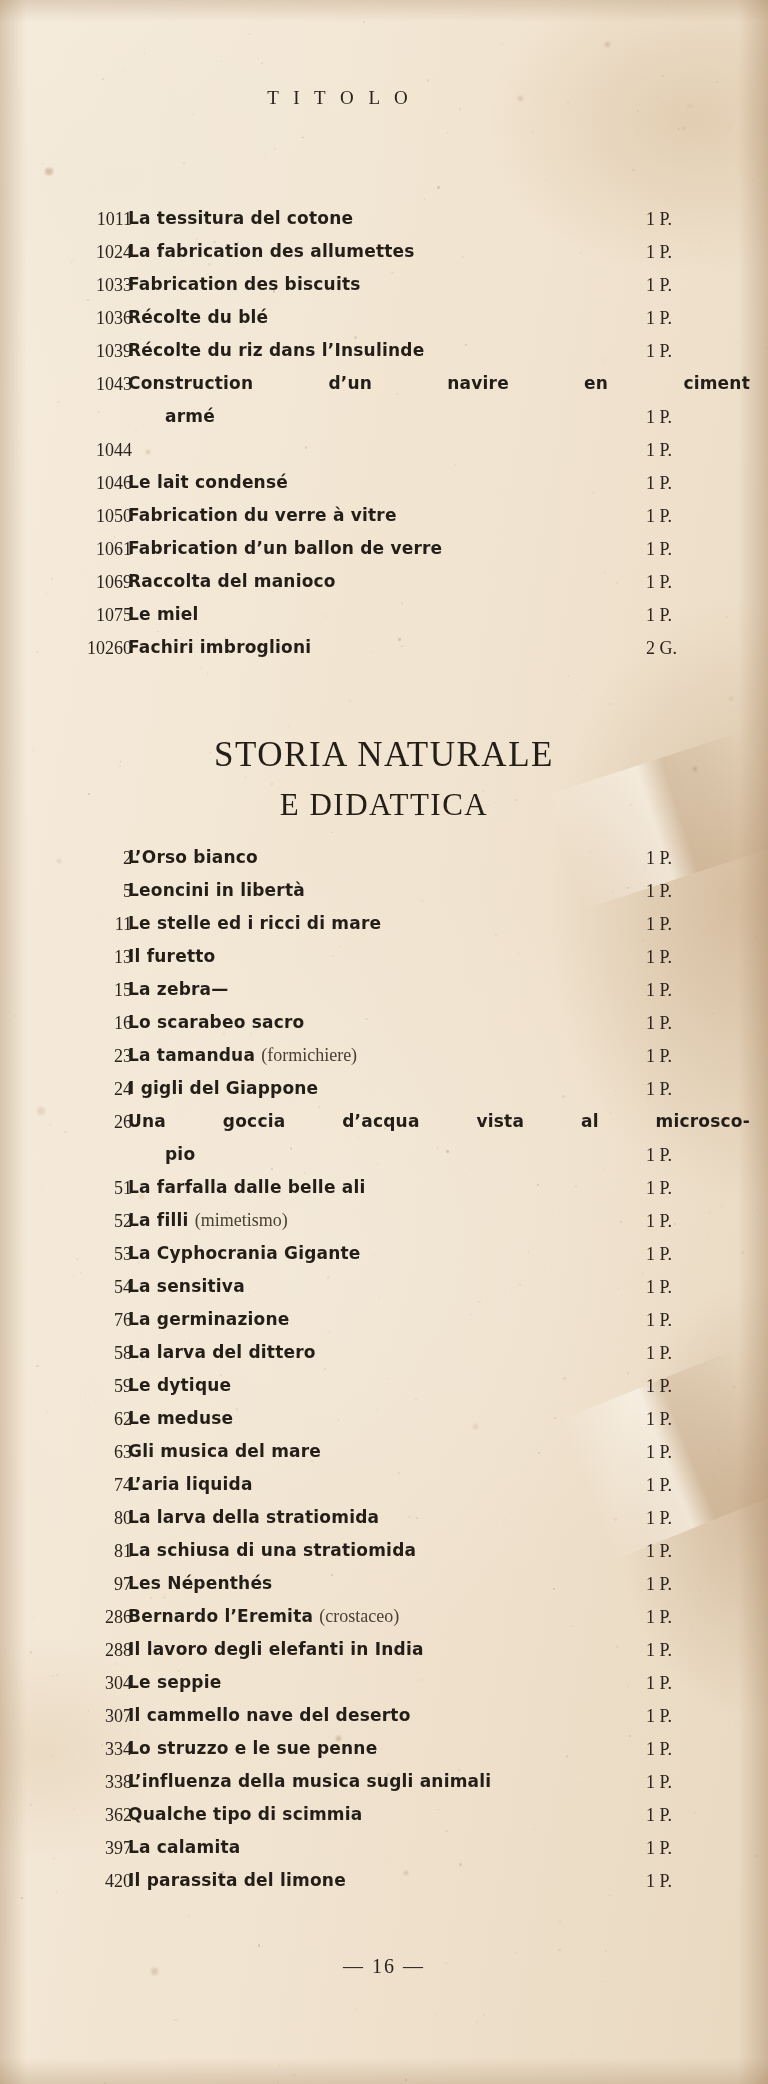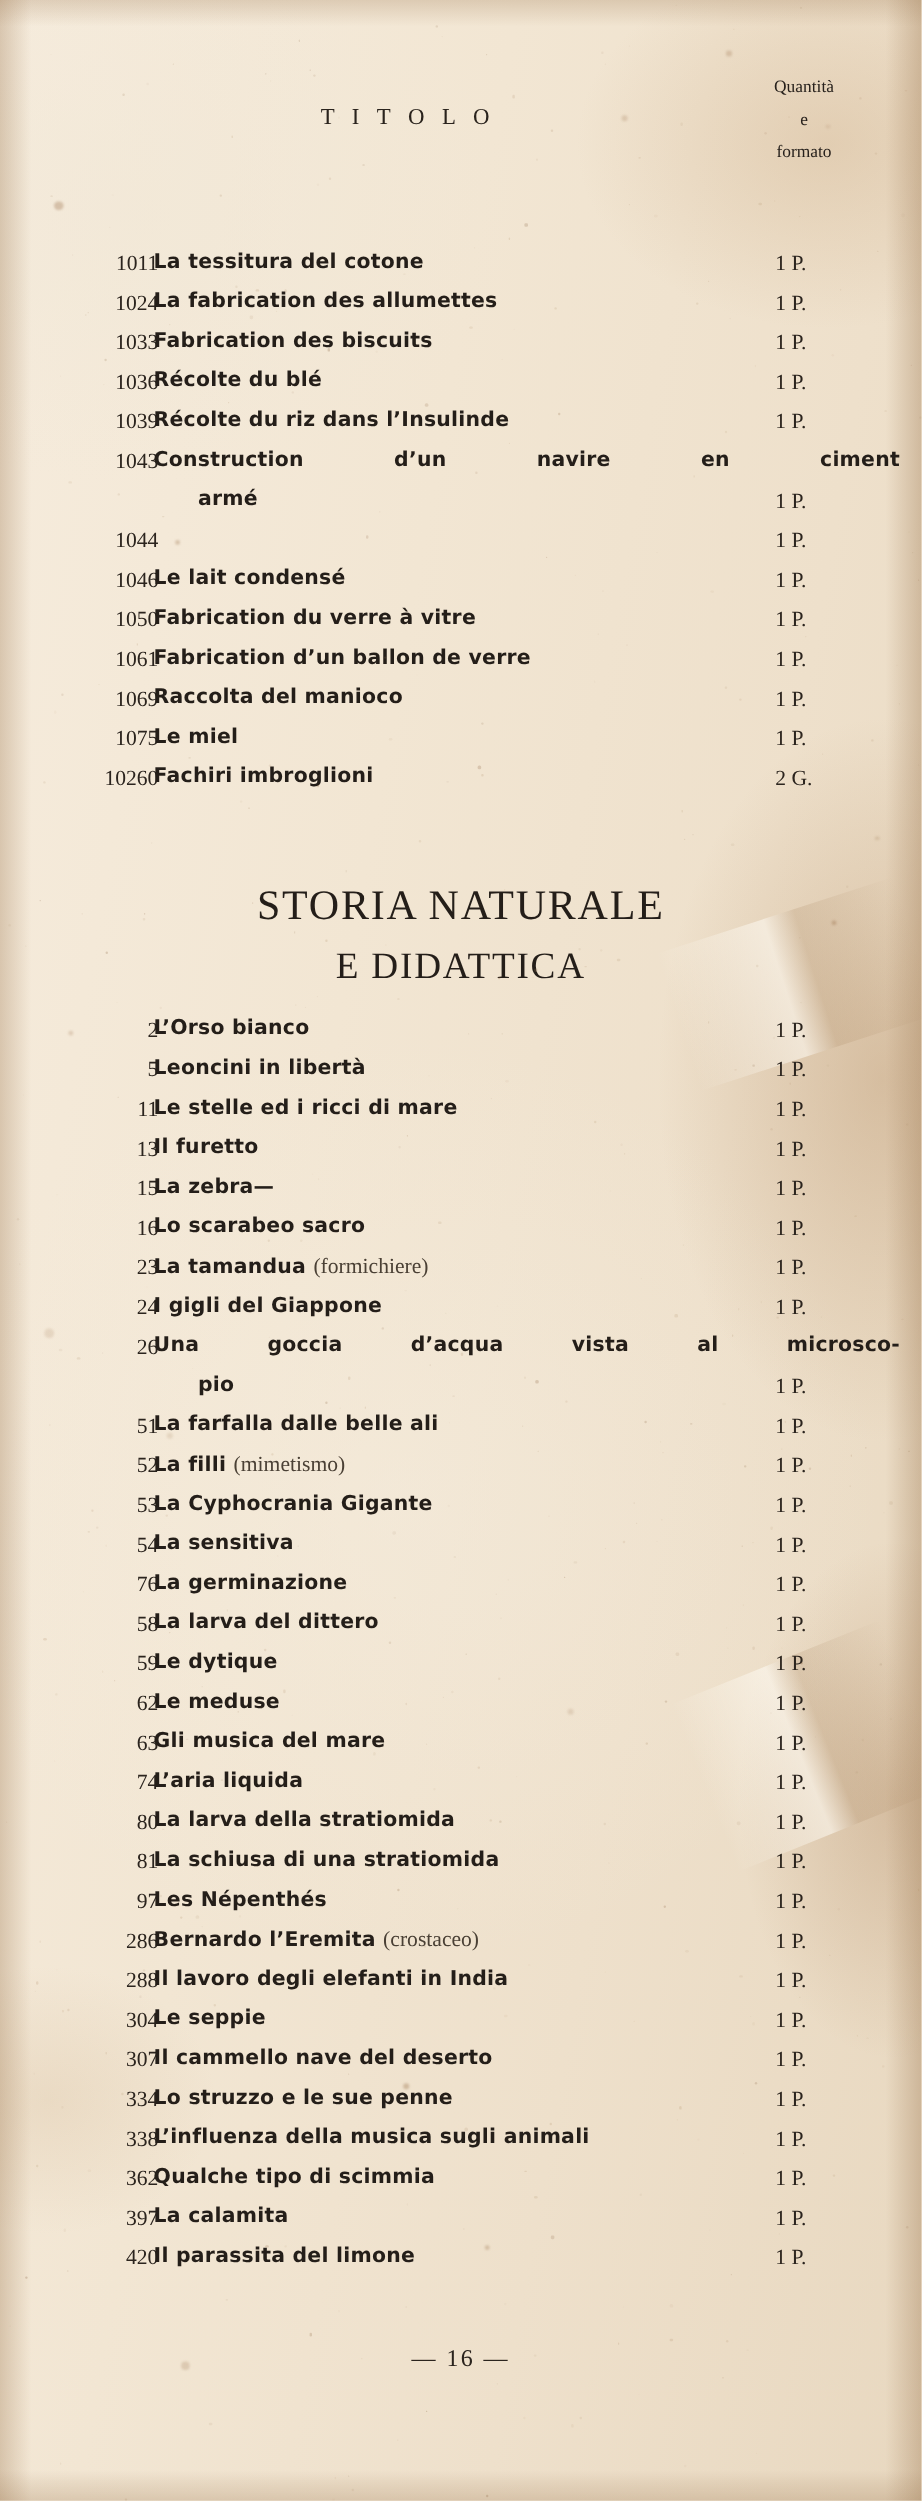--- a/index.html
+++ b/index.html
@@ -117,25 +117,20 @@
 <div class="crease" style="left:580px;top:1380px;width:188px;height:150px;transform:rotate(-22deg);"></div>
 <div class="edge-left"></div>
 <div class="edge-right"></div>
 <div class="edge-top"></div>
 <div class="edge-bottom"></div>
 
 <div class="sheet">
 
   <div class="colhead">
     <div class="ch-title">T I T O L O</div>
-    <div class="ch-qty">
-      <div>Quantità</div>
-      <div>e</div>
-      <div>formato</div>
-    </div>
   </div>
 
   <div class="list" id="block1" style="top:206px;">
       <div class="row">
         <span class="num">1011</span>
         <span class="title">La tessitura del cotone</span>
         <span class="qty">1 P.</span>
       </div>
       <div class="row">
         <span class="num">1024</span>

